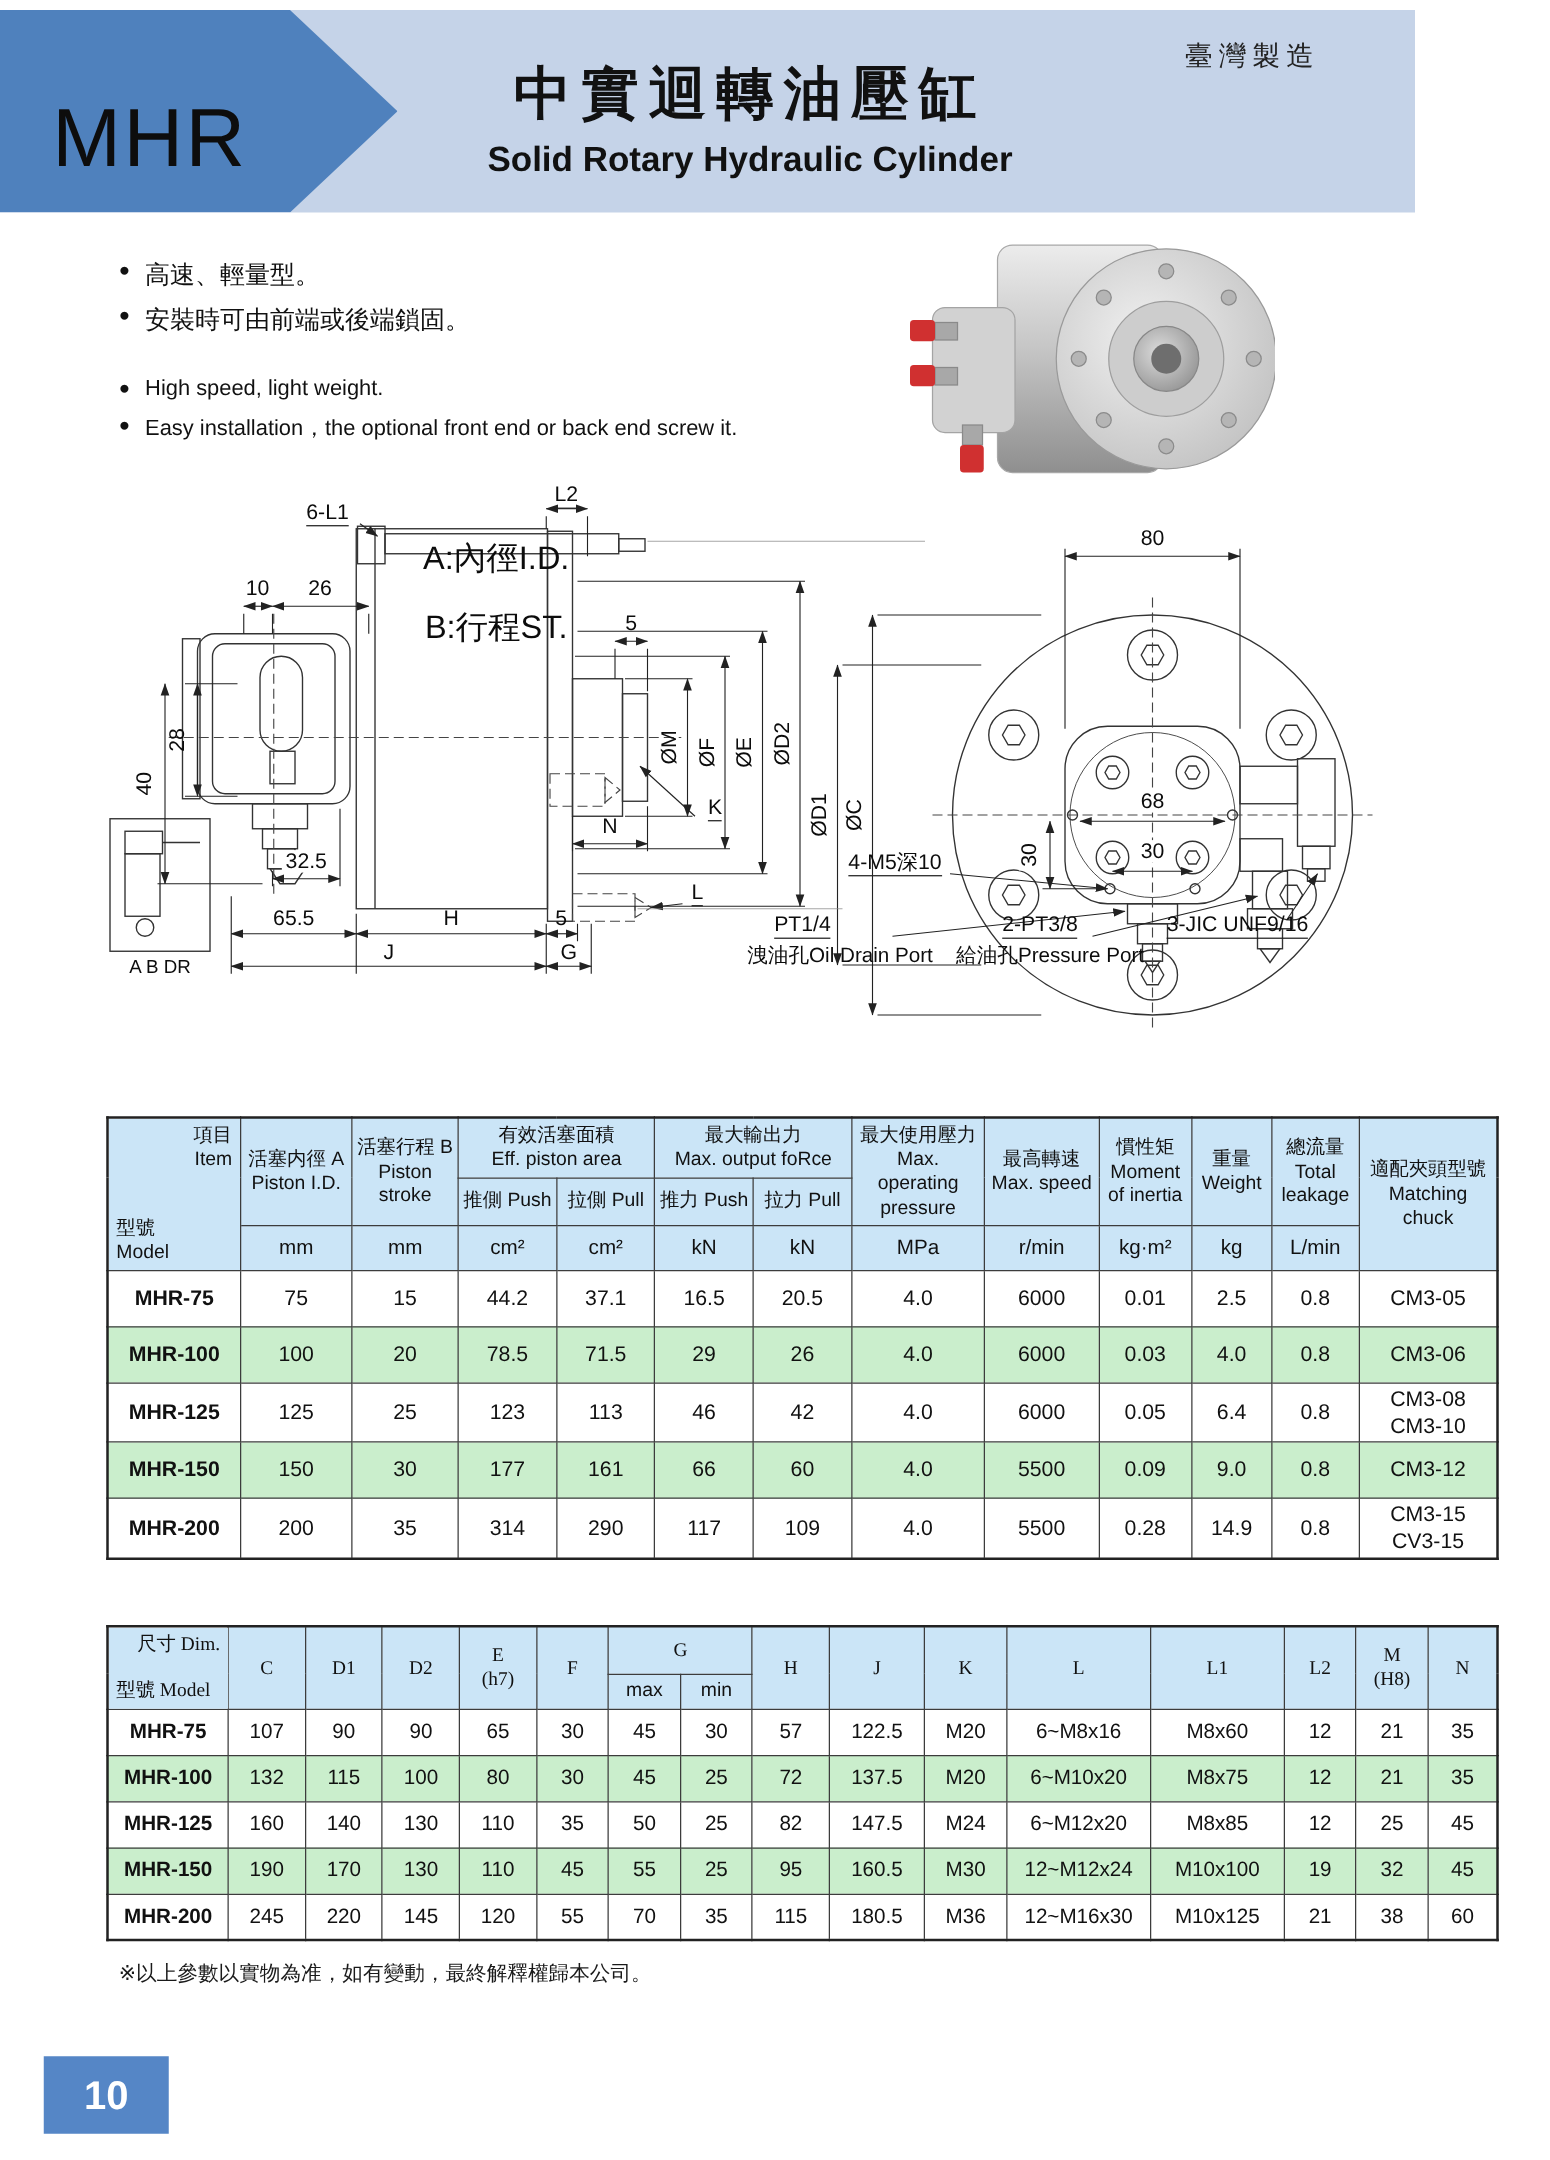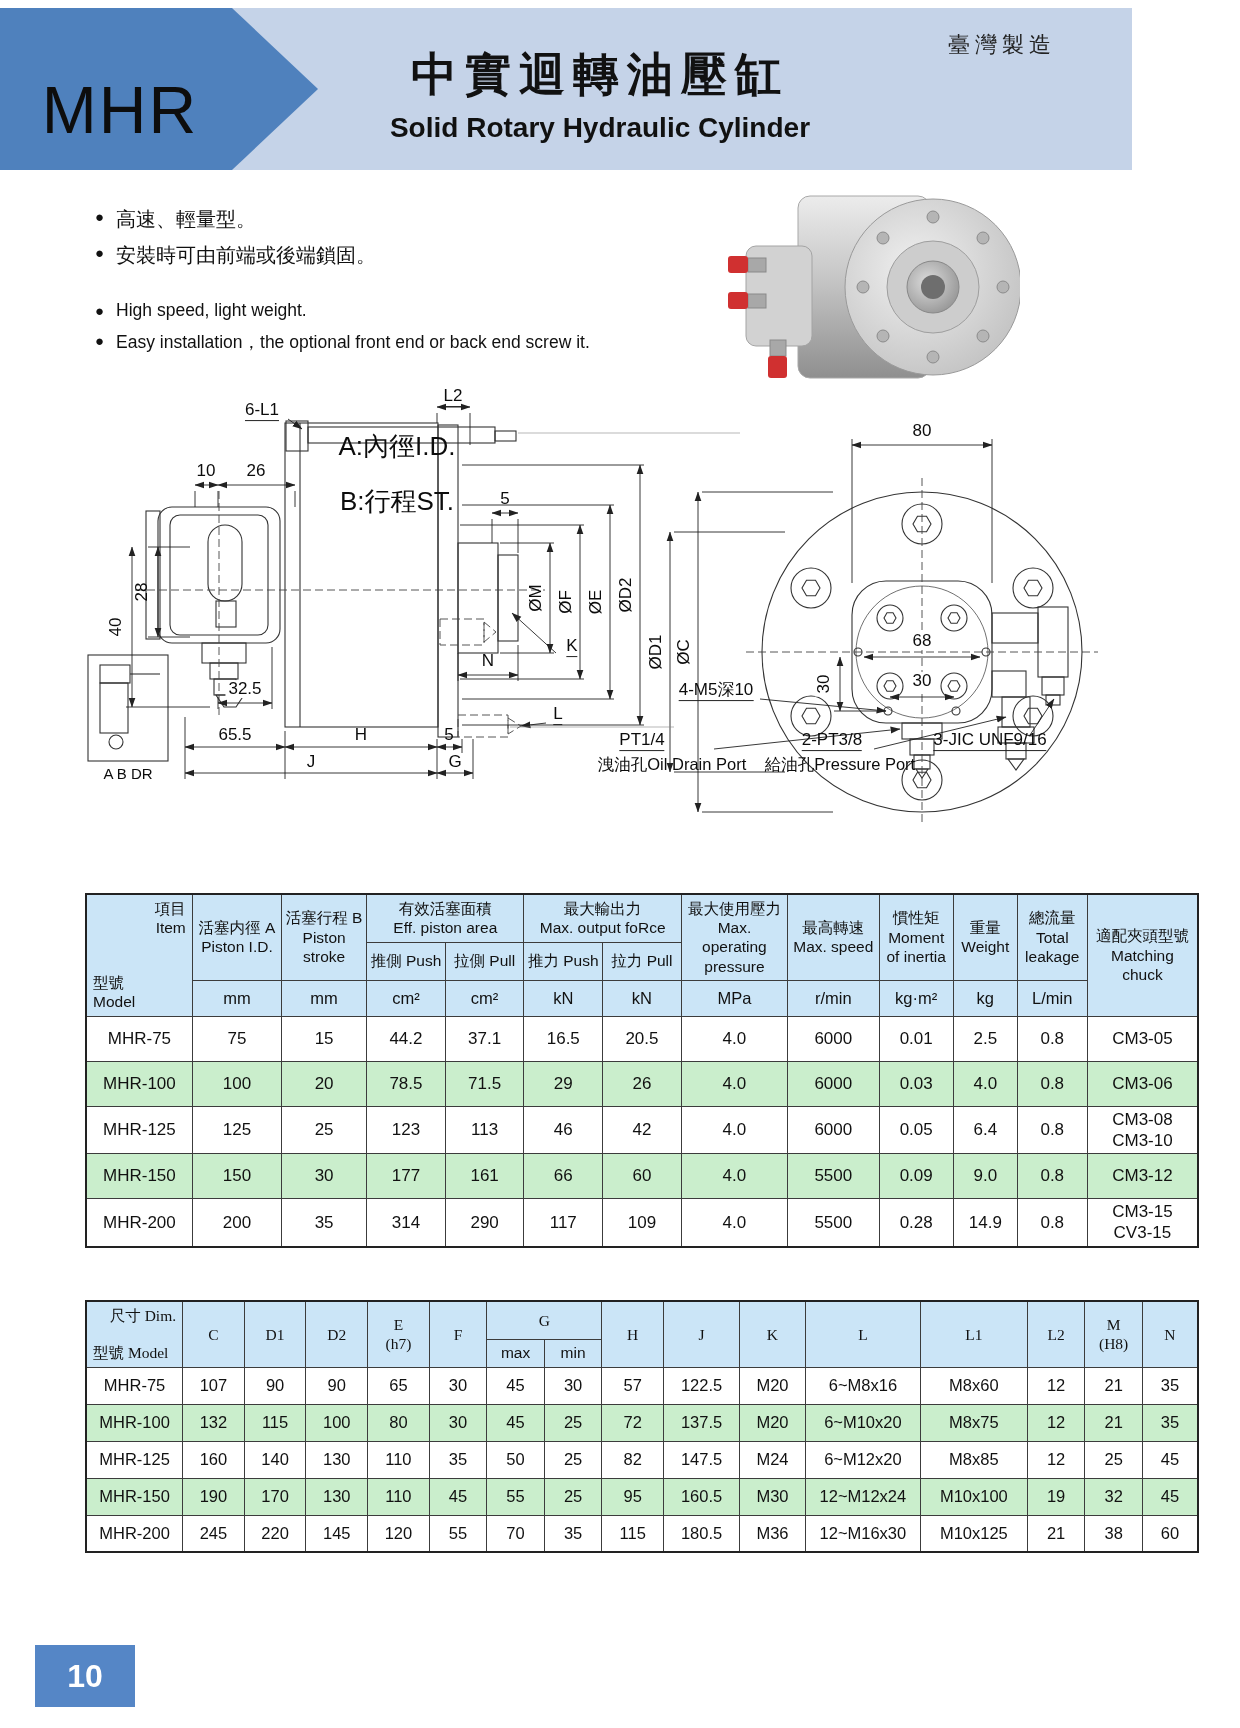--- a/index.html
+++ b/index.html
@@ -43,21 +43,21 @@
   .spec thead td,.dims thead td{background:var(--table-header,#cbe5f7);font-size:15.5px;}
   .spec thead tr:nth-child(1){height:48px;}
   .spec thead tr:nth-child(2){height:38px;}
   .spec thead tr:nth-child(3){height:36px;}
   .spec thead tr:nth-child(3) td{font-size:16.5px;}
   .spec tbody tr{height:45px;}
   .dims thead tr:nth-child(1){height:38px;font-family:Liberation Serif, serif;}
   .dims thead tr:nth-child(2){height:28px;}
   .dims tbody tr{height:37px;}
   .dims tbody td{font-size:16.5px;}
-  tbody .model{font-weight:normal;margin-top:22px;}
+  tbody .model{font-weight:bold;margin-top:22px;}
   tr.hl td{background:var(--row-highlight,#caeecc);}
   .corner{position:relative;padding:0;
     background-image:linear-gradient(to bottom right,transparent calc(50% - 1px),#3c3c3c calc(50% - 1px),#3c3c3c calc(50% + 1px),transparent calc(50% + 1px));}
   .corner .ct{position:absolute;top:4px;right:6px;text-align:right;white-space:pre-line;}
   .corner .cb{position:absolute;bottom:4px;left:6px;text-align:left;white-space:pre-line;}
   
   .footnote{position:absolute;left:95px;top:1568px;font-size:16.5px;color:#1a1a1a;}
   .pagebox{position:absolute;left:35px;top:1645px;width:100px;height:62px;background:var(--page-box,#5586c6);
            color:#fff;font-size:32px;font-weight:bold;display:flex;align-items:center;justify-content:center;}
 </style>
@@ -619,14 +619,15 @@
           <td>M36</td>
           <td>12~M16x30</td>
           <td>M10x125</td>
           <td>21</td>
           <td>38</td>
           <td>60</td>
         </tr>
       </tbody>
   </table>
 
+  <div class="footnote">※以上參數以實物為准，如有變動，最終解釋權歸本公司。</div>
   <div class="pagebox">10</div>
 </div>
 
 </body></html>

